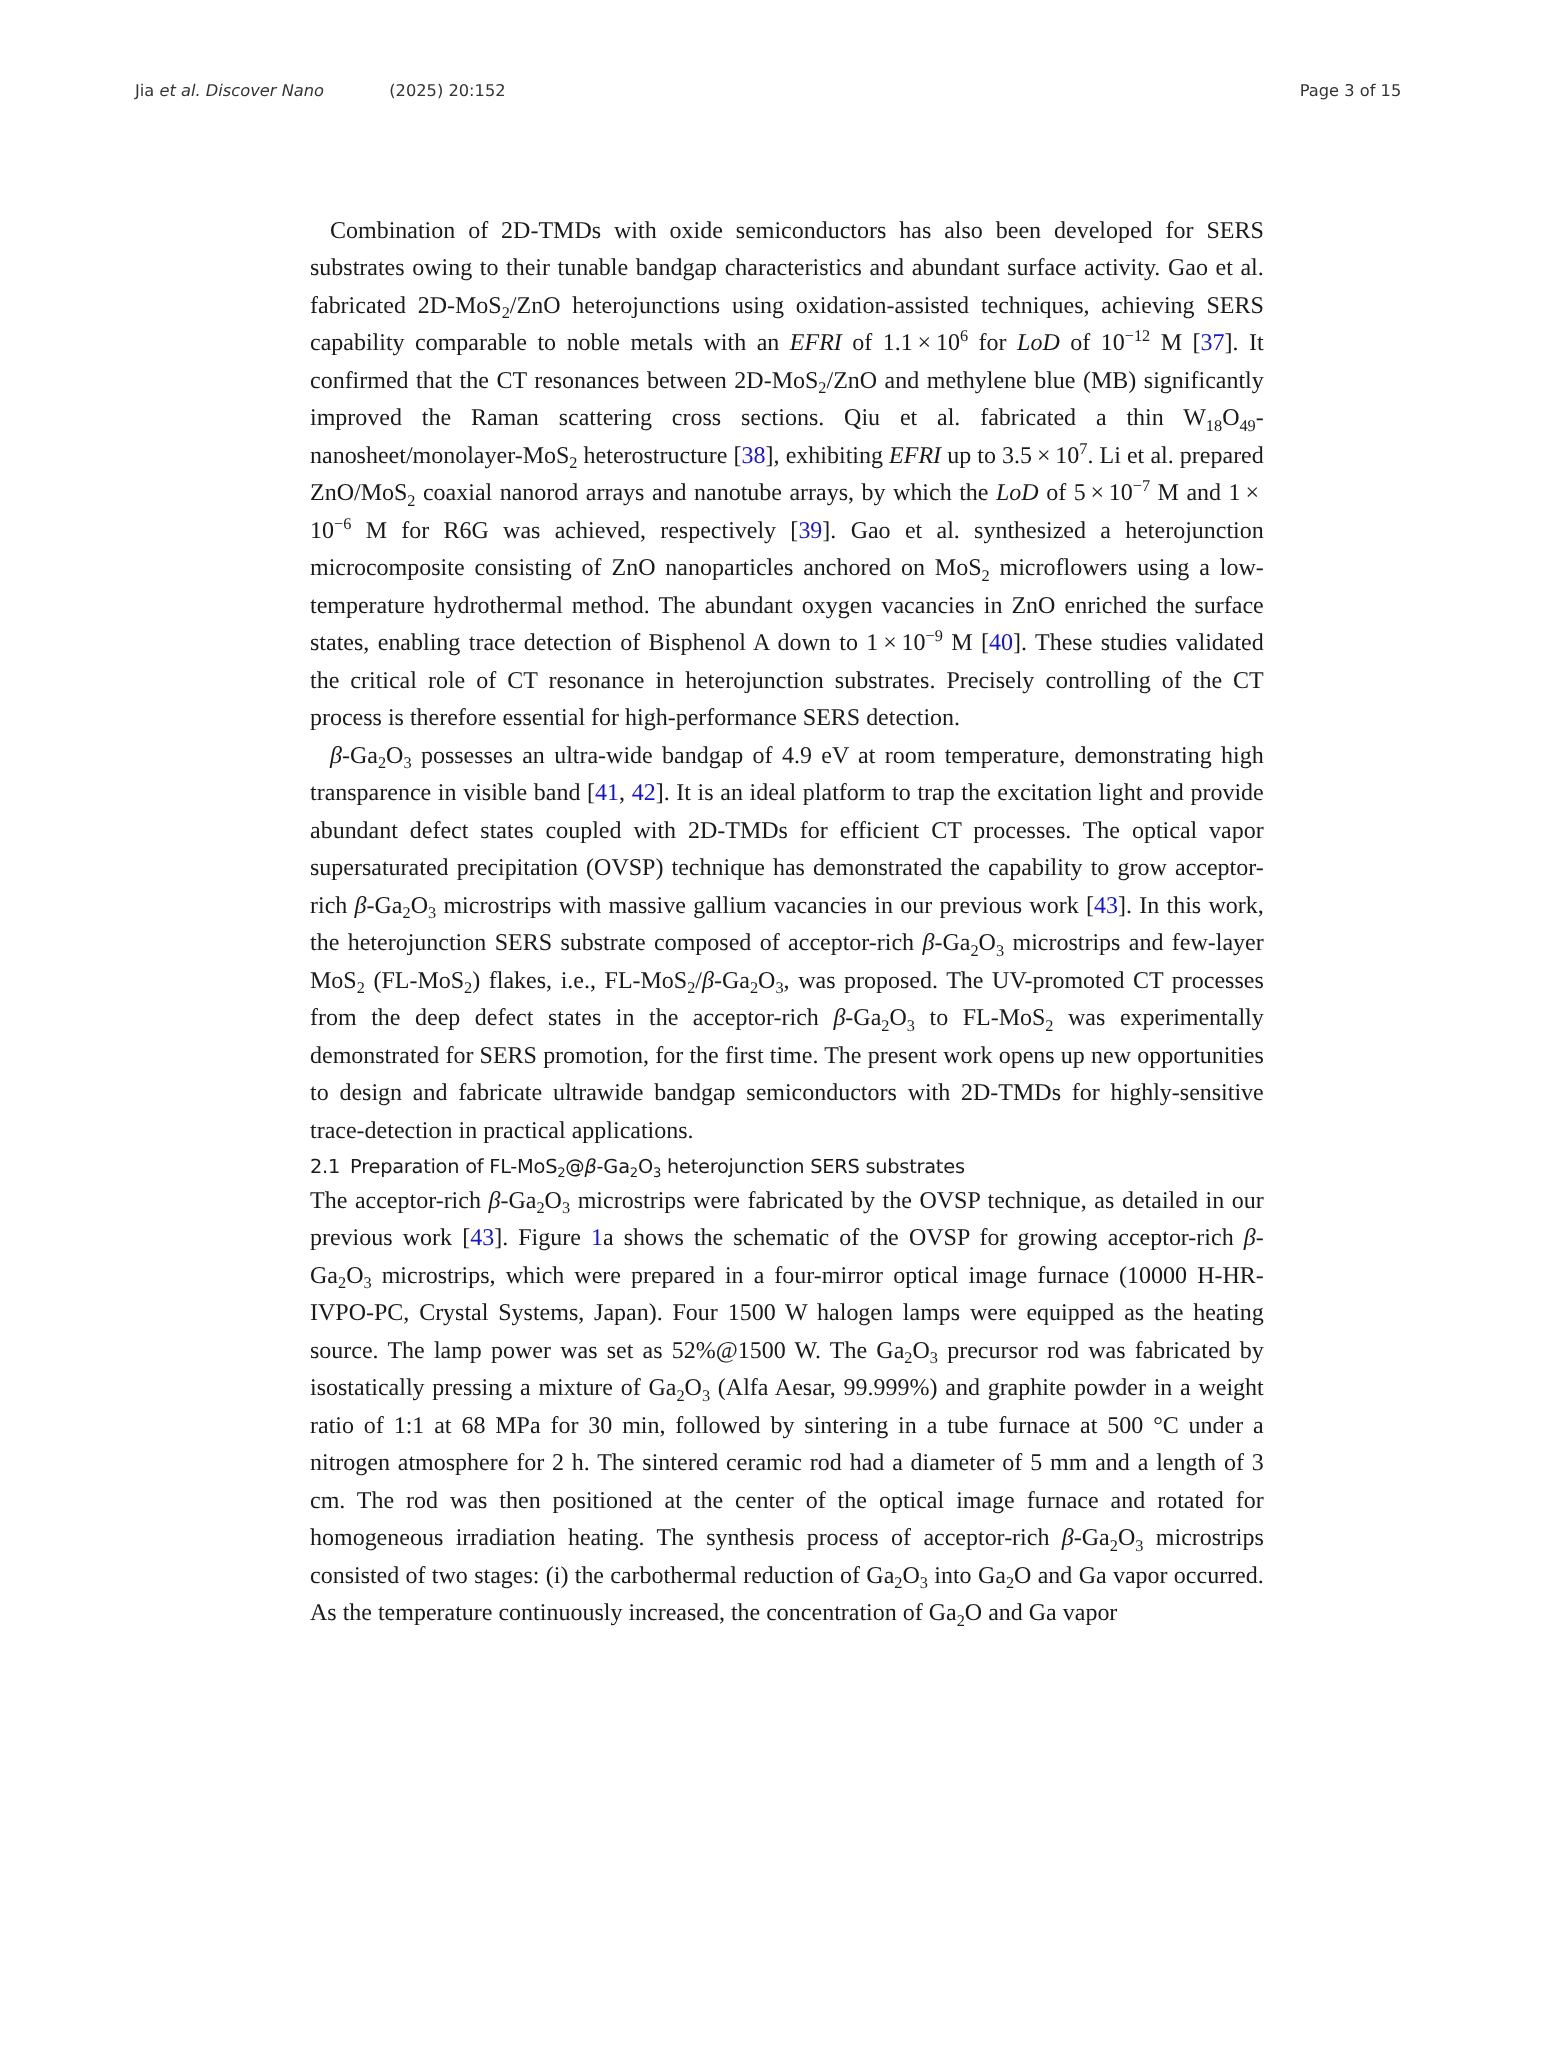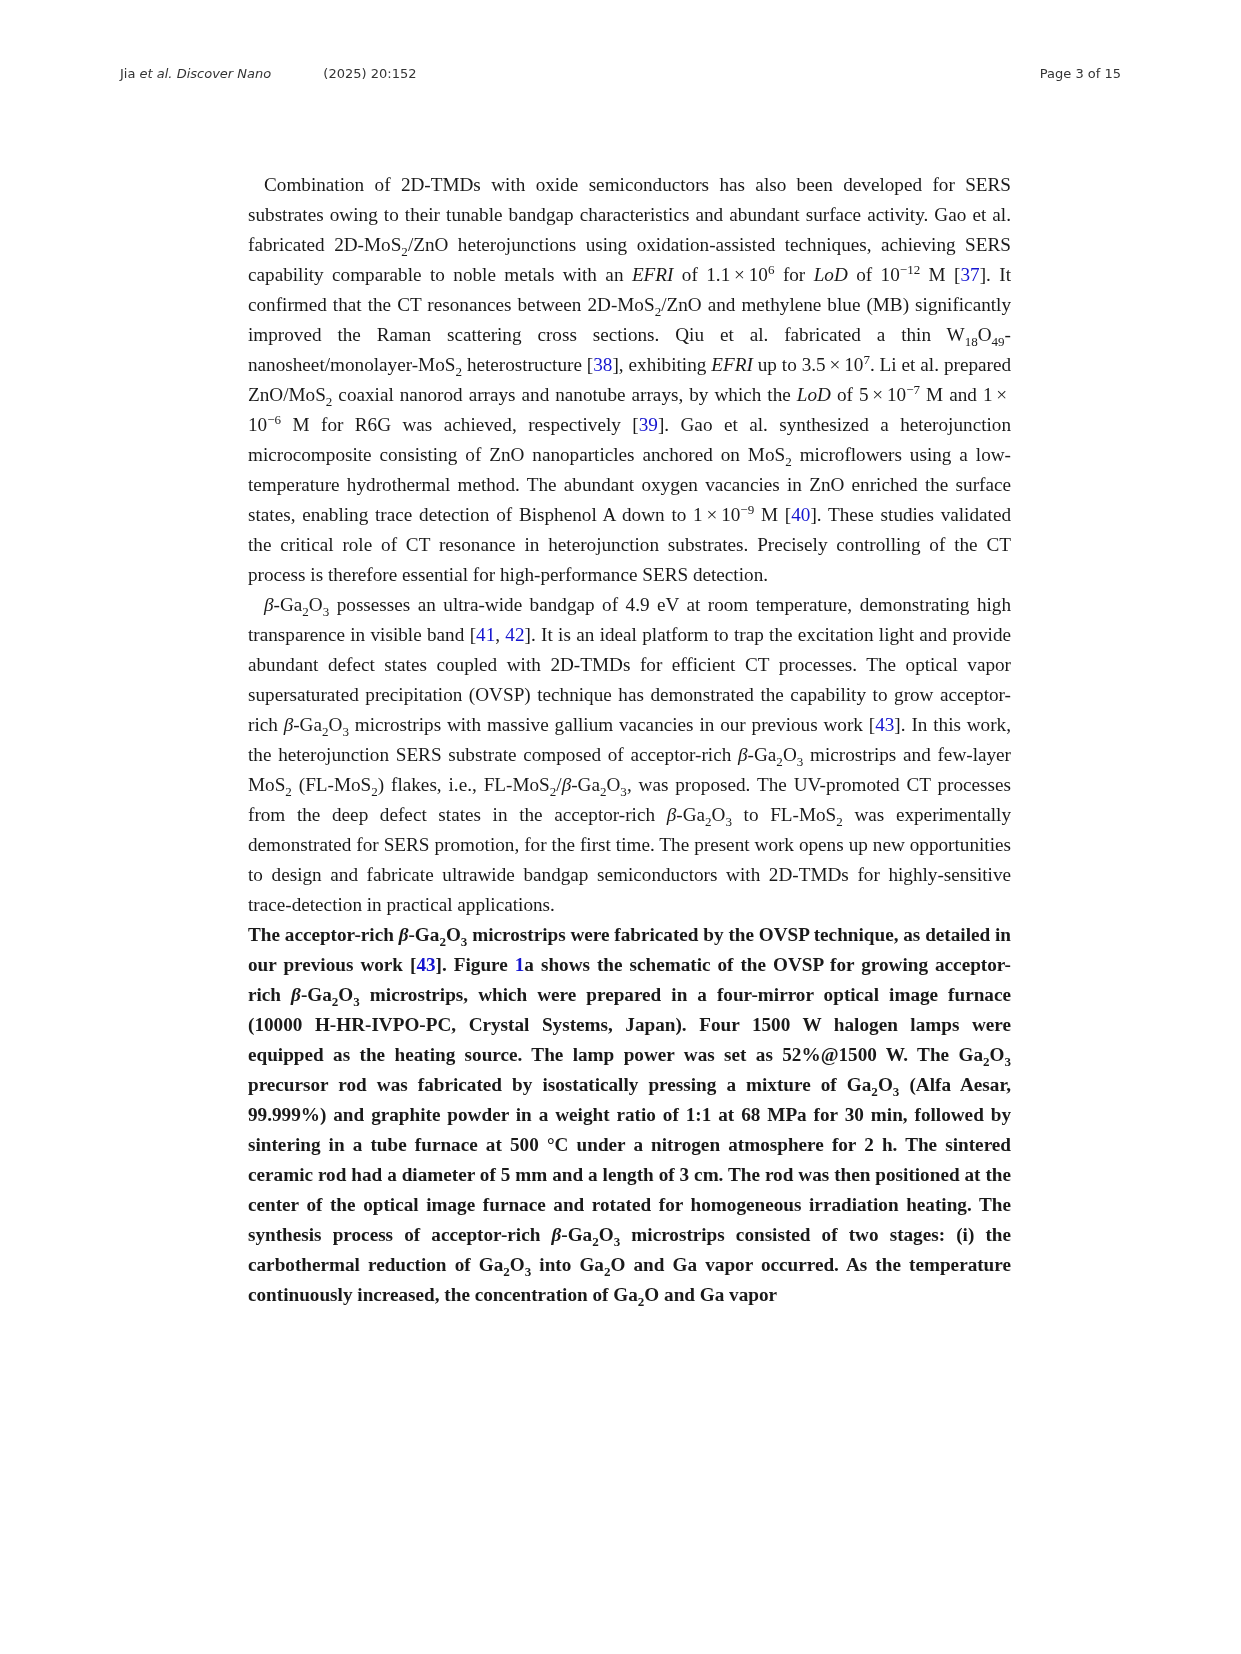--- a/index.html
+++ b/index.html
@@ -1,30 +1,30 @@
 <!DOCTYPE html>
 <html><head>
 <meta charset="utf-8">
 <style>
   html, body { margin: 0; padding: 0; background: #ffffff; }
   body { width: 1241px; height: 1654px; position: relative; overflow: hidden; color: #111; }
   .running-head {
-    position: absolute; top: 66px; left: 120px; right: 120px;
+    position: absolute; top: 66px; left: 108px; right: 120px;
     font-family: "DejaVu Sans", sans-serif; font-size: 13px; color: #333;
     display: flex; justify-content: space-between;
   }
   .rh-left span.cite { margin-left: 48px; }
   .content {
     position: absolute; left: 248px; top: 170px; width: 763px;
     font-family: "Liberation Serif", serif; font-size: 19.2px; line-height: 30px;
     text-align: justify; color: #1a1a1a;
   }
   .content p { margin: 0; text-indent: 16px; }
   .content p.first { text-indent: 0; }
-  .content p.noindent { text-indent: 0; font-weight: bold; }
+  .content p.noindent { text-indent: 0; }
   sub, sup { font-size: 0.68em; line-height: 0; }
   sub { vertical-align: -0.35em; }
   sup { vertical-align: 0.55em; }
   a.ref { color: #1515d0; text-decoration: none; }
   h2.section {
     font-family: "DejaVu Sans", sans-serif; font-size: 19px; font-weight: bold;
     margin: 30px 0 4px 0; line-height: 26px; letter-spacing: -0.3px;
   }
   h2.section .num { margin-right: 10px; }
   h3.subsection {
@@ -44,16 +44,19 @@
     <span class="cite">(2025) 20:152</span>
   </div>
   <div>Page 3 of 15</div>
 </div>
 
 <div class="content">
   <div id="intro">
       <p><span>Combination of 2D-TMDs with oxide semiconductors has also been developed for SERS substrates owing to their tunable bandgap characteristics and abundant surface activity. Gao et al. fabricated 2D-MoS</span><sub>2</sub><span>/ZnO heterojunctions using oxidation-assisted techniques, achieving SERS capability comparable to noble metals with an </span><i>EFRI</i><span> of 1.1 × 10</span><sup>6</sup><span> for </span><i>LoD</i><span> of 10</span><sup>−12</sup><span> M [</span><a class="ref" href="#">37</a><span>]. It confirmed that the CT resonances between 2D-MoS</span><sub>2</sub><span>/ZnO and methylene blue (MB) significantly improved the Raman scattering cross sections. Qiu et al. fabricated a thin W</span><sub>18</sub><span>O</span><sub>49</sub><span>-nanosheet/monolayer-MoS</span><sub>2</sub><span> heterostructure [</span><a class="ref" href="#">38</a><span>], exhibiting </span><i>EFRI</i><span> up to 3.5 × 10</span><sup>7</sup><span>. Li et al. prepared ZnO/MoS</span><sub>2</sub><span> coaxial nanorod arrays and nanotube arrays, by which the </span><i>LoD</i><span> of 5 × 10</span><sup>−7</sup><span> M and 1 × 10</span><sup>−6</sup><span> M for R6G was achieved, respectively [</span><a class="ref" href="#">39</a><span>]. Gao et al. synthesized a heterojunction microcomposite consisting of ZnO nanoparticles anchored on MoS</span><sub>2</sub><span> microflowers using a low-temperature hydrothermal method. The abundant oxygen vacancies in ZnO enriched the surface states, enabling trace detection of Bisphenol A down to 1 × 10</span><sup>−9</sup><span> M [</span><a class="ref" href="#">40</a><span>]. These studies validated the critical role of CT resonance in heterojunction substrates. Precisely controlling of the CT process is therefore essential for high-performance SERS detection.</span></p>
       <p><i>β</i><span>-Ga</span><sub>2</sub><span>O</span><sub>3</sub><span> possesses an ultra-wide bandgap of 4.9 eV at room temperature, demonstrating high transparence in visible band [</span><a class="ref" href="#">41</a><span>, </span><a class="ref" href="#">42</a><span>]. It is an ideal platform to trap the excitation light and provide abundant defect states coupled with 2D-TMDs for efficient CT processes. The optical vapor supersaturated precipitation (OVSP) technique has demonstrated the capability to grow acceptor-rich </span><i>β</i><span>-Ga</span><sub>2</sub><span>O</span><sub>3</sub><span> microstrips with massive gallium vacancies in our previous work [</span><a class="ref" href="#">43</a><span>]. In this work, the heterojunction SERS substrate composed of acceptor-rich </span><i>β</i><span>-Ga</span><sub>2</sub><span>O</span><sub>3</sub><span> microstrips and few-layer MoS</span><sub>2</sub><span> (FL-MoS</span><sub>2</sub><span>) flakes, i.e., FL-MoS</span><sub>2</sub><span>/</span><i>β</i><span>-Ga</span><sub>2</sub><span>O</span><sub>3</sub><span>, was proposed. The UV-promoted CT processes from the deep defect states in the acceptor-rich </span><i>β</i><span>-Ga</span><sub>2</sub><span>O</span><sub>3</sub><span> to FL-MoS</span><sub>2</sub><span> was experimentally demonstrated for SERS promotion, for the first time. The present work opens up new opportunities to design and fabricate ultrawide bandgap semiconductors with 2D-TMDs for highly-sensitive trace-detection in practical applications.</span></p>
     </div>
+  <h3 class="subsection">
+    <span class="num">2.1</span><span id="subsec-title"><span>Preparation of FL-MoS</span><sub>2</sub><span>@</span><i>β</i><span>-Ga</span><sub>2</sub><span>O</span><sub>3</sub><span> heterojunction SERS substrates</span></span>
+  </h3>
   <div id="methods">
       <p class="noindent"><span>The acceptor-rich </span><i>β</i><span>-Ga</span><sub>2</sub><span>O</span><sub>3</sub><span> microstrips were fabricated by the OVSP technique, as detailed in our previous work [</span><a class="ref" href="#">43</a><span>]. Figure </span><a class="ref" href="#">1</a><span>a shows the schematic of the OVSP for growing acceptor-rich </span><i>β</i><span>-Ga</span><sub>2</sub><span>O</span><sub>3</sub><span> microstrips, which were prepared in a four-mirror optical image furnace (10000 H-HR-IVPO-PC, Crystal Systems, Japan). Four 1500 W halogen lamps were equipped as the heating source. The lamp power was set as 52%@1500 W. The Ga</span><sub>2</sub><span>O</span><sub>3</sub><span> precursor rod was fabricated by isostatically pressing a mixture of Ga</span><sub>2</sub><span>O</span><sub>3</sub><span> (Alfa Aesar, 99.999%) and graphite powder in a weight ratio of 1:1 at 68 MPa for 30 min, followed by sintering in a tube furnace at 500 °C under a nitrogen atmosphere for 2 h. The sintered ceramic rod had a diameter of 5 mm and a length of 3 cm. The rod was then positioned at the center of the optical image furnace and rotated for homogeneous irradiation heating. The synthesis process of acceptor-rich </span><i>β</i><span>-Ga</span><sub>2</sub><span>O</span><sub>3</sub><span> microstrips consisted of two stages: (i) the carbothermal reduction of Ga</span><sub>2</sub><span>O</span><sub>3</sub><span> into Ga</span><sub>2</sub><span>O and Ga vapor occurred. As the temperature continuously increased, the concentration of Ga</span><sub>2</sub><span>O and Ga vapor</span></p>
     </div>
 </div>
 
 </body></html>

